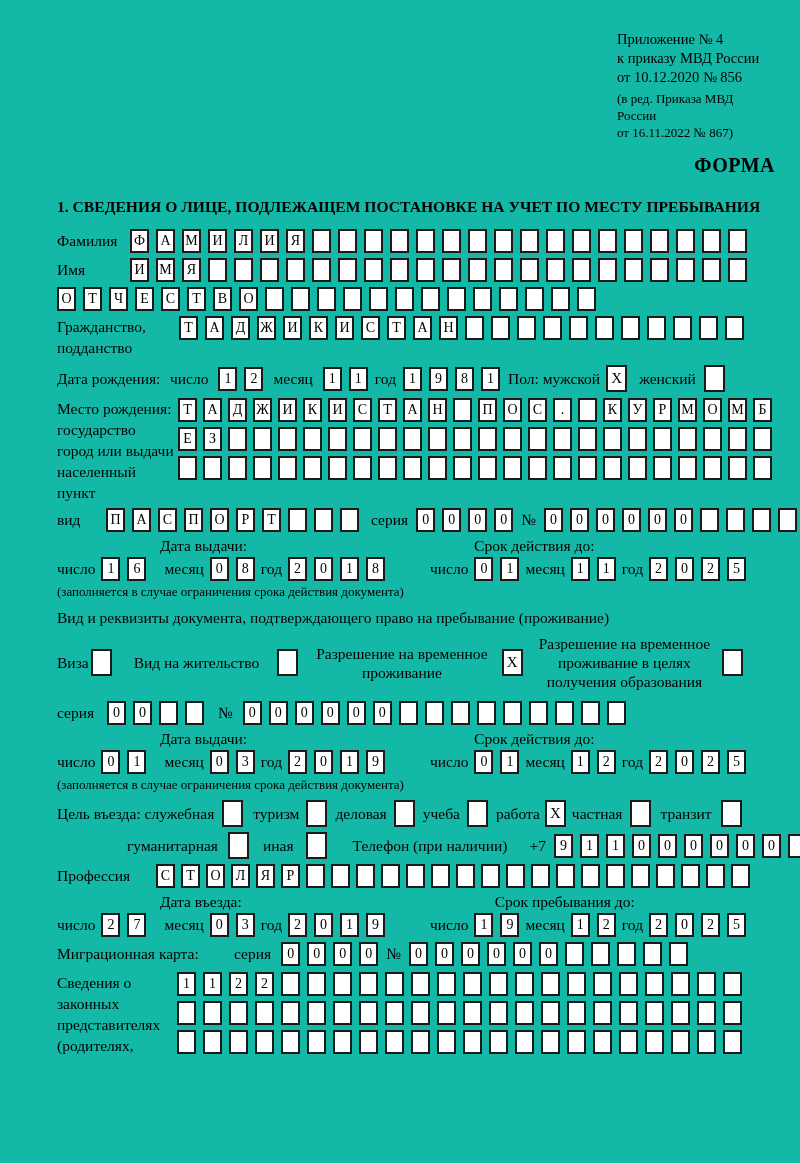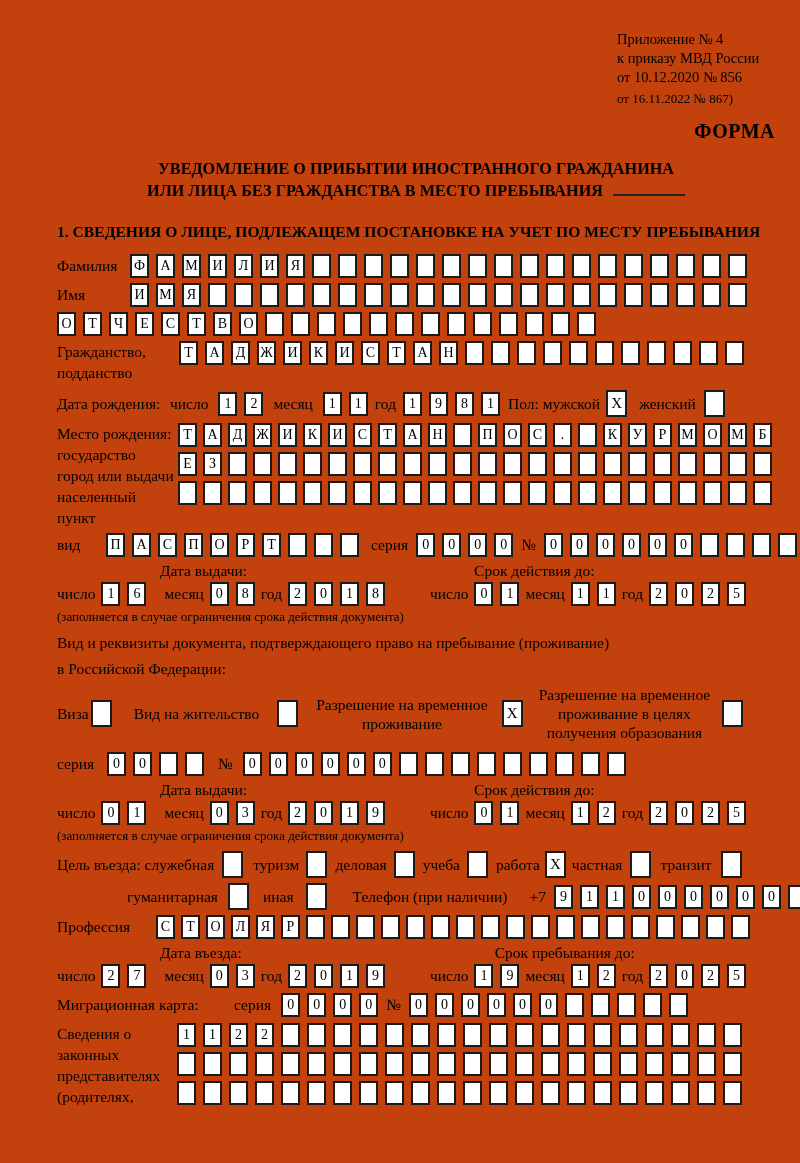--- a/index.html
+++ b/index.html
@@ -1,18 +1,18 @@
 <!DOCTYPE html>
 <html><head>
 <meta charset="utf-8">
 <style>
   html,body { margin:0; padding:0; background:#fff; }
   .page {
     position:relative; width:800px; height:1163px; box-sizing:border-box;
-    background:#c2410c; color:#000; overflow:hidden;
+    background:#14b8a6; color:#000; overflow:hidden;
     font-family:"Liberation Serif", serif; font-size:15.5px;
     padding:30px 25px 0 57px;
   }
   
   .annex { margin-left:560px; line-height:19px; font-size:14.5px; }
   .amend { margin-left:560px; margin-top:3px; line-height:17px; font-size:13px; }
   .forma { text-align:right; font-weight:bold; font-size:20px; margin-top:13px; letter-spacing:.5px; }
   .title { text-align:center; font-weight:bold; font-size:16.2px; line-height:22px; margin-top:15px; }
   .title-underline { display:inline-block; width:72px; border-bottom:2px solid #222; height:14px; margin-left:10px; }
   .sec-heading { font-weight:bold; font-size:15.6px; margin-top:21px; margin-bottom:13px; text-align:justify; }
@@ -46,28 +46,25 @@
 <body>
 
 <div class="page">
 
   <div class="annex">
     <div>Приложение № 4</div>
     <div>к приказу МВД России</div>
     <div>от 10.12.2020 № 856</div>
   </div>
   <div class="amend">
+    <div>(в ред. Приказа МВД России</div>
     <div>от 16.11.2022 № 867)</div>
   </div>
   <div class="forma">ФОРМА</div>
 
-  <div class="title">
-    <div>УВЕДОМЛЕНИЕ О ПРИБЫТИИ ИНОСТРАННОГО ГРАЖДАНИНА</div>
-    <div><span>ИЛИ ЛИЦА БЕЗ ГРАЖДАНСТВА В МЕСТО ПРЕБЫВАНИЯ</span><span class="title-underline"></span></div>
-  </div>
 
   <div class="sec-heading">1. СВЕДЕНИЯ О ЛИЦЕ, ПОДЛЕЖАЩЕМ ПОСТАНОВКЕ НА УЧЕТ ПО МЕСТУ ПРЕБЫВАНИЯ</div>
 
   <div class="frow">
     <span class="lab" style="width:73px">Фамилия</span>
     <span class="cells">
         <span class="cell">Ф</span>
         <span class="cell">А</span>
         <span class="cell">М</span>
         <span class="cell">И</span>
@@ -372,21 +369,20 @@
           <span class="cell">2</span>
           <span class="cell">0</span>
           <span class="cell">2</span>
           <span class="cell">5</span>
         </span>
     </span>
   </div>
   <div class="small-note">(заполняется в случае ограничения срока действия документа)</div>
 
   <div class="res-line">Вид и реквизиты документа, подтверждающего право на пребывание (проживание)</div>
-  <div class="res-line" style="margin-top:5px">в Российской Федерации:</div>
 
   <div class="visa-row">
     <span class="lab">Виза</span>
     <span class="checkbox" style="margin-left:2px"></span>
     <span class="lab" style="margin-left:22px">Вид на жительство</span>
     <span class="checkbox" style="margin-left:18px"></span>
     <span class="cb-multiline" style="margin-left:18px">
       <div>Разрешение на временное</div>
       <div>проживание</div>
     </span>

